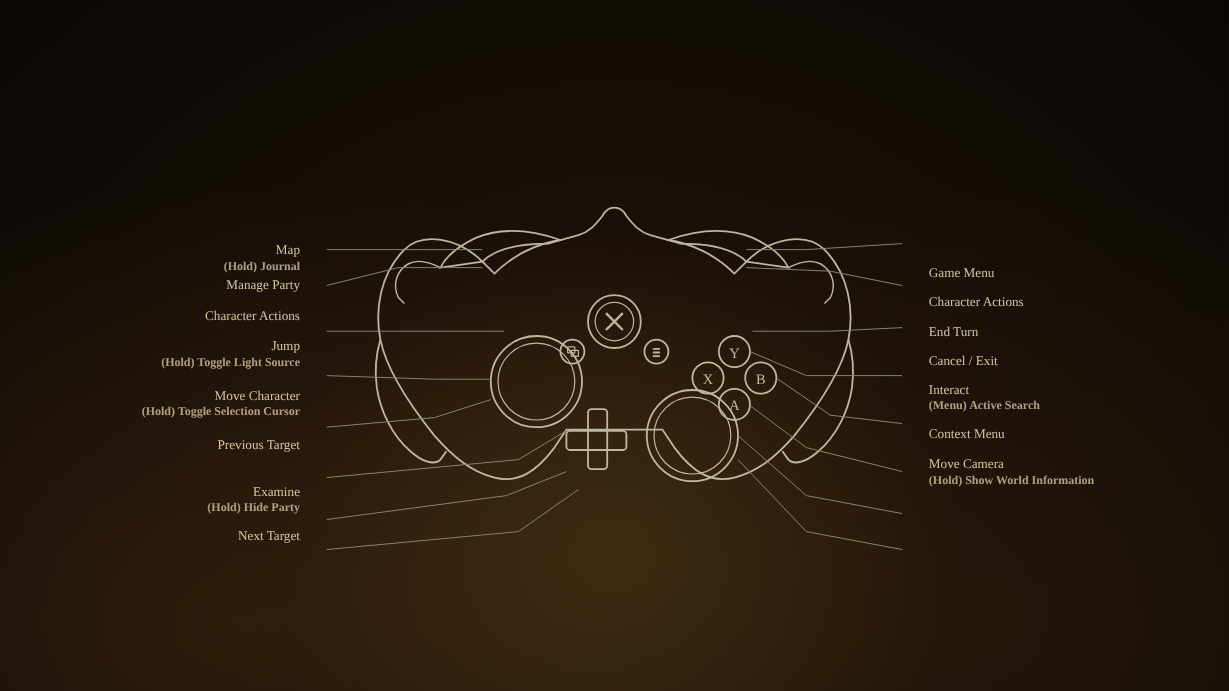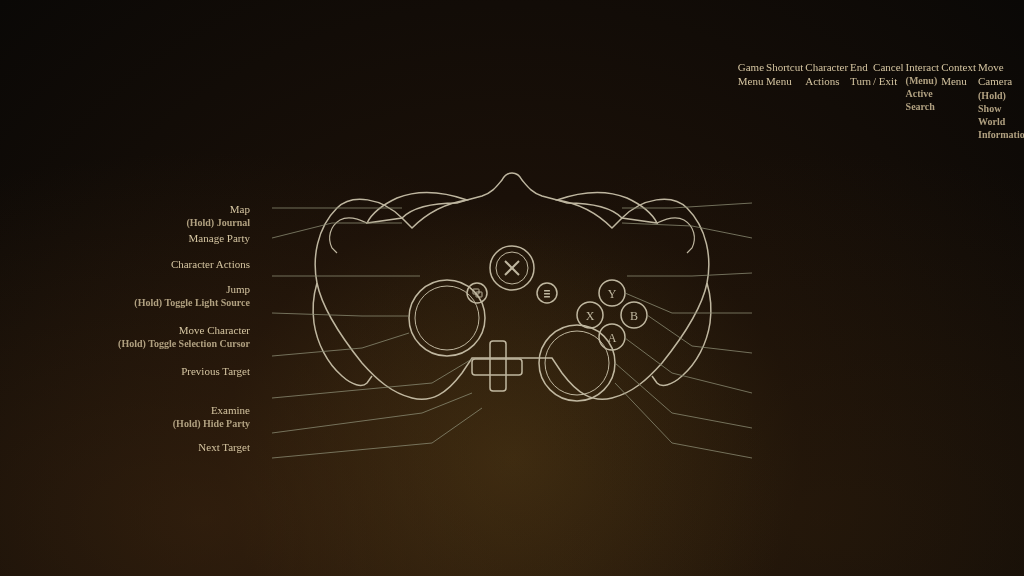--- a/index.html
+++ b/index.html
@@ -65,20 +65,21 @@
       font-weight: bold;
     }
 
     
     .right-labels {
       position: absolute;
       right: 30px;
       top: 0;
       height: 100%;
       display: flex;
+      flex-direction: column;
       justify-content: center;
       gap: 2px;
       width: 220px;
     }
 
     .right-labels .label-item {
       text-align: left;
       margin-bottom: 8px;
     }
 
@@ -268,23 +269,20 @@
 
       <line x1="343" y1="285" x2="400" y2="345" stroke="#888870" stroke-width="0.8"></line>
       <line x1="400" y1="345" x2="480" y2="360" stroke="#888870" stroke-width="0.8"></line>
     </svg>
   </div>
 
   <div class="right-labels">
     <div class="label-item r-game">
       <div>Game Menu</div>
     </div>
-    <div class="label-item r-shortcut">
-      <div>Shortcut Menu</div>
-    </div>
     <div class="label-item r-char">
       <div>Character Actions</div>
     </div>
     <div class="label-item r-end">
       <div>End Turn</div>
     </div>
     <div class="label-item r-cancel">
       <div>Cancel / Exit</div>
     </div>
     <div class="label-item r-interact">

